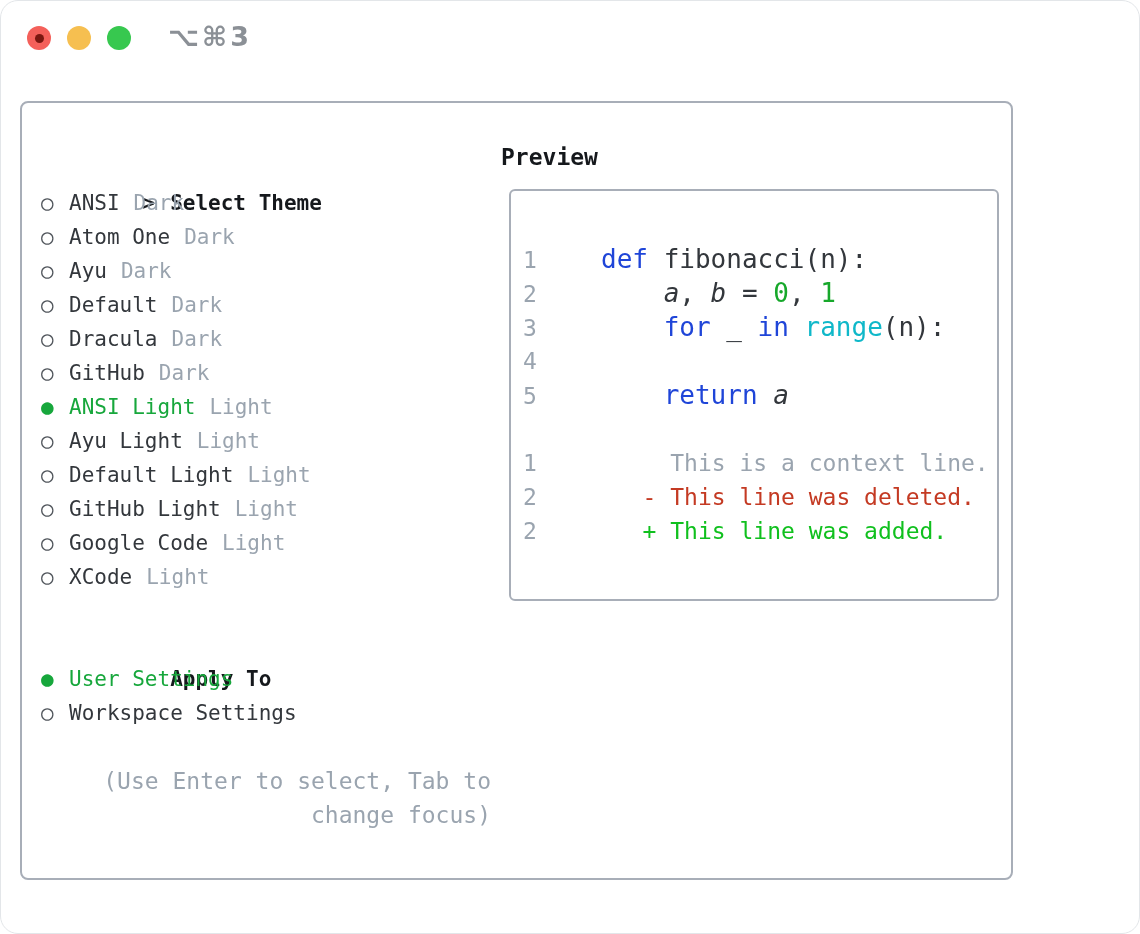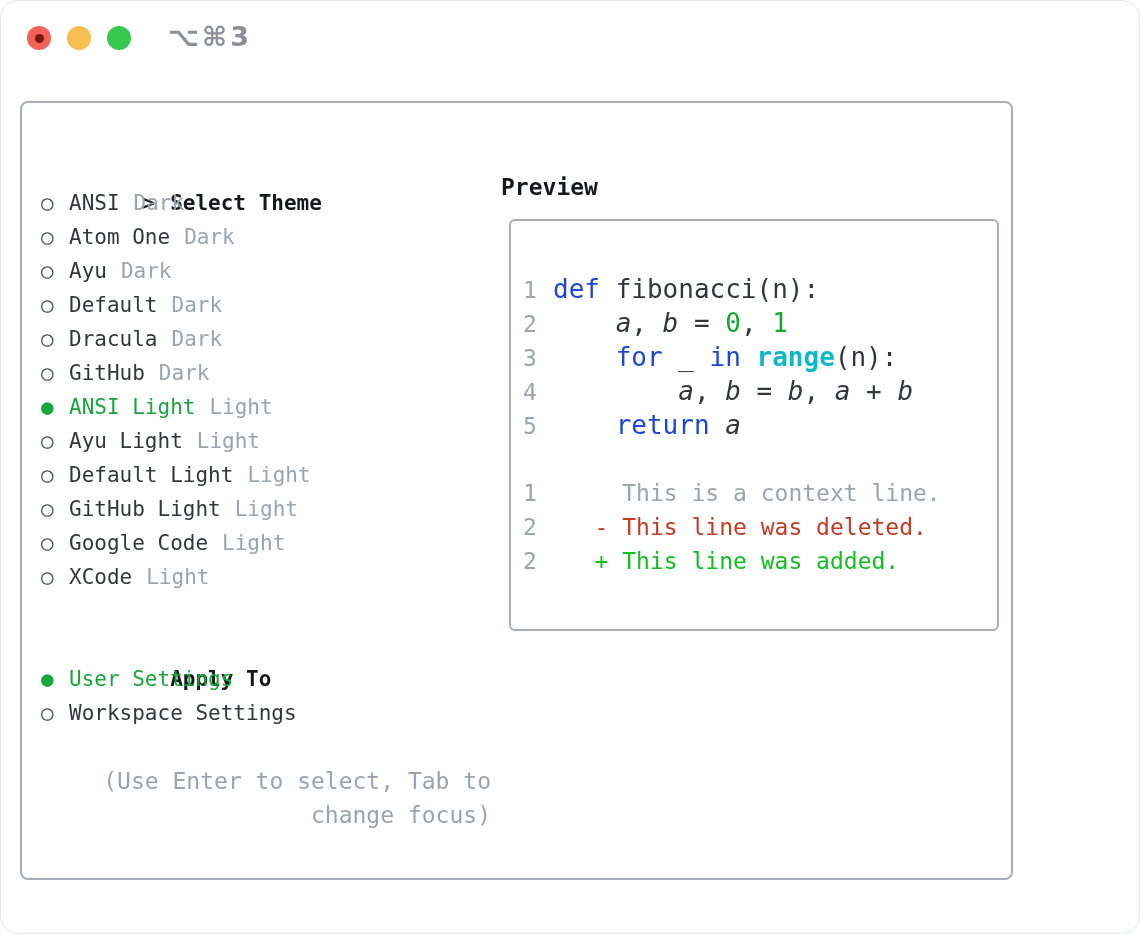--- a/index.html
+++ b/index.html
@@ -30,34 +30,34 @@
   .bullet{display:inline-block;width:28px;color:#51565c;}
   .row.selected .bullet{color:var(--accent_green);}
   .row.selected .tname{color:var(--accent_green);margin-top:12px;}
   .tname{color:var(--dark_text);margin-right:14px;}
   .variant{color:var(--muted_gray);}
   .header-row .header-text{font-weight:bold;color:#15181c;}
   .prompt{font-weight:bold;color:#15181c;}
   .spacer{height:34px;}
   .hint{font-size:23px;line-height:34px;color:var(--muted_gray);white-space:pre;text-align:right;}
   
-  .right-col{position:absolute;left:479px;top:67px;width:510px;}
+  .right-col{position:absolute;left:479px;top:37px;width:510px;}
   .preview-header{height:34px;line-height:34px;font-size:23px;font-weight:bold;color:#15181c;}
   .preview-box{
     margin-left:8px;margin-top:15px;width:490px;height:412px;
     border:2px solid var(--border_gray);border-radius:6px;box-sizing:border-box;
     padding:51px 0 0 12px;overflow:hidden;
   }
   .pline{display:flex;height:34px;line-height:34px;align-items:baseline;}
   .ln{flex:none;width:30px;font-size:23px;color:var(--muted_gray);}
-  .ptext{white-space:pre;}
+  .ptext{white-space:pre;margin-left:48px;}
   .code .ptext{font-size:26px;}
   .diff .ptext{font-size:23px;}
   .tok-kw{color:var(--keyword_blue);}
-  .tok-fn{color:var(--builtin_cyan);font-weight:bold;}
+  .tok-fn{color:var(--builtin_cyan);}
   .tok-num{color:var(--number_green);}
   .tok-var{color:var(--dark_text);font-style:italic;}
   .tok-plain{color:var(--dark_text);}
   .diff-context{color:var(--muted_gray);}
   .diff-deleted{color:var(--deleted_red);}
   .diff-added{color:var(--added_green);}
 </style>
 </head>
 <body>
 
@@ -115,21 +115,20 @@
           <div class="pline code">
             <span class="ln">2</span>
             <span class="ptext"><span class="tok-plain">    </span><span class="tok-var">a</span><span class="tok-plain">, </span><span class="tok-var">b</span><span class="tok-plain"> = </span><span class="tok-num">0</span><span class="tok-plain">, </span><span class="tok-num">1</span></span>
           </div>
           <div class="pline code">
             <span class="ln">3</span>
             <span class="ptext"><span class="tok-plain">    </span><span class="tok-kw">for</span><span class="tok-plain"> _ </span><span class="tok-kw">in</span><span class="tok-plain"> </span><span class="tok-fn">range</span><span class="tok-plain">(n):</span></span>
           </div>
           <div class="pline code">
             <span class="ln">4</span>
-            <span class="ptext"><span class="tok-plain">        </span><span class="tok-var">a</span><span class="tok-plain">, </span><span class="tok-var">b</span><span class="tok-plain"> = </span><span class="tok-var">b</span><span class="tok-plain">, </span><span class="tok-var">a</span><span class="tok-plain"> + </span><span class="tok-var">b</span></span>
           </div>
           <div class="pline code">
             <span class="ln">5</span>
             <span class="ptext"><span class="tok-plain">    </span><span class="tok-kw">return </span><span class="tok-var">a</span></span>
           </div>
           <div class="pline"></div>
           <div class="pline diff">
             <span class="ln">1</span>
             <span class="ptext diff-context">     This is a context line.</span>
           </div>

